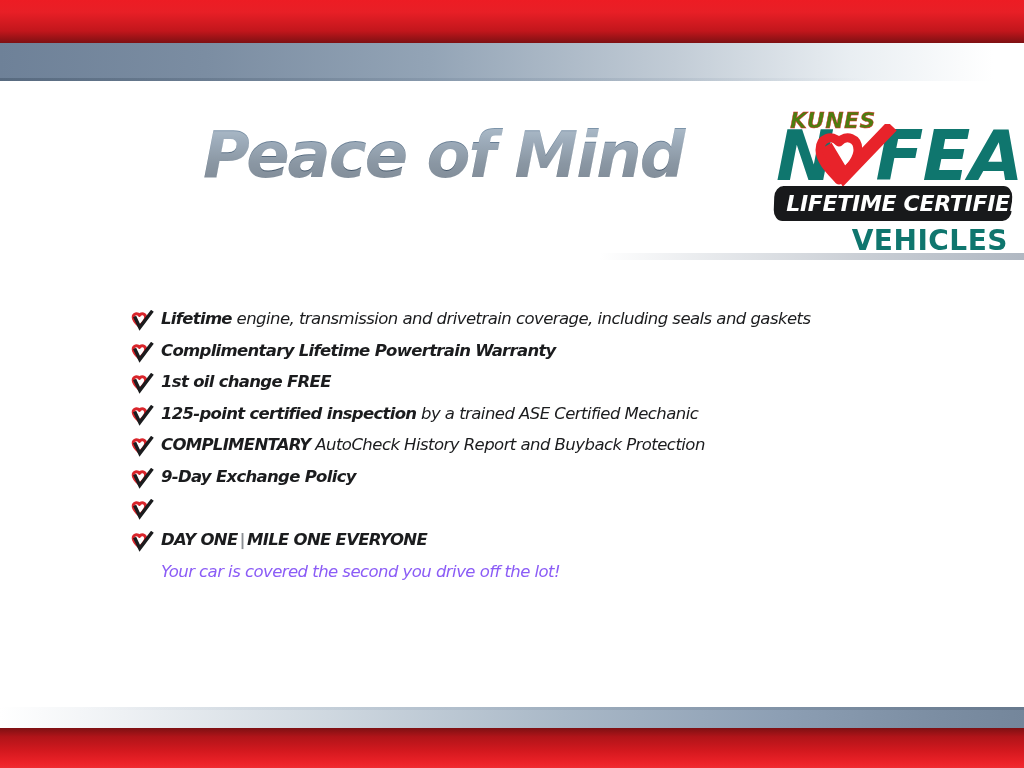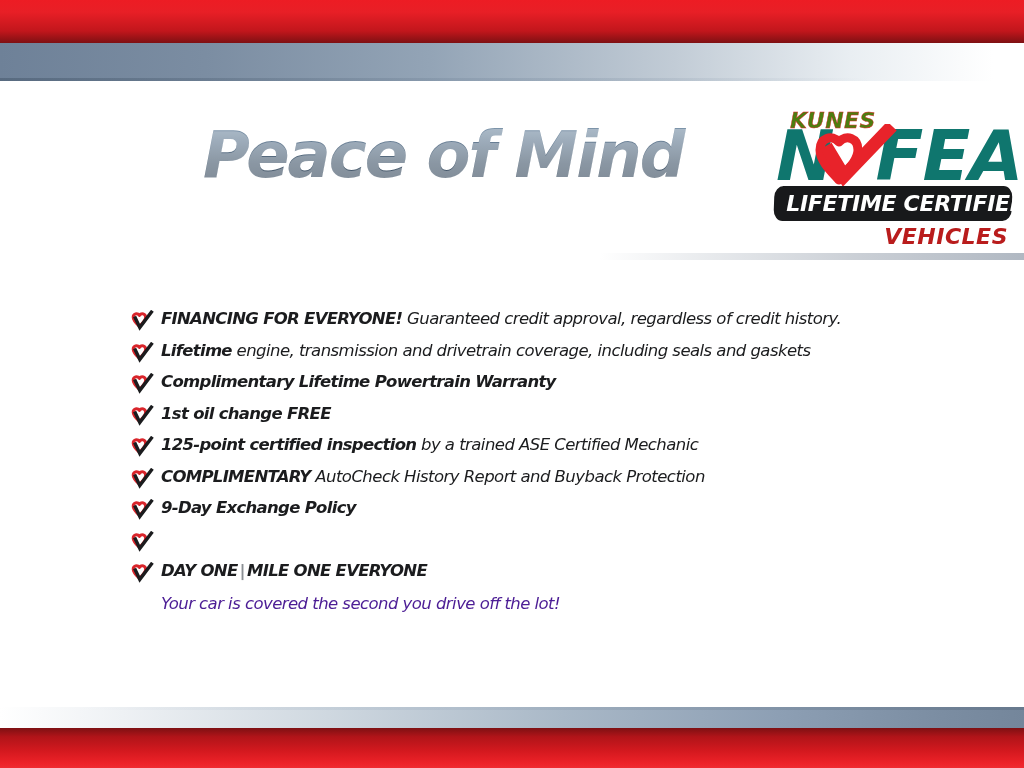--- a/index.html
+++ b/index.html
@@ -175,24 +175,23 @@
     font-size: 22px;
     letter-spacing: -0.3px;
     color: #ffffff;
     white-space: nowrap;
   }
   .logo-vehicles {
     position: absolute;
     right: 8px; top: 116px;
     font-family: "DejaVu Sans", sans-serif;
     font-weight: bold;
-    font-style: italic;
-    font-size: 22px;
+    font-size: 28px;
     letter-spacing: 0.5px;
-    color: #b91c1c;
+    color: #0f766e;
   }
 
   
   .bullets {
     position: absolute;
     left: 130px;
     top: 308px;
     width: 830px;
   }
   .bullet-row {
@@ -224,21 +223,21 @@
     font-weight: bold;
     color: #8b8f94;
     padding: 0 2px;
   }
   .bullet-sub {
     font-family: "DejaVu Sans", sans-serif;
     font-style: italic;
     font-size: 16.5px;
     line-height: 21px;
     letter-spacing: -0.55px;
-    color: #4c1d95;
+    color: #8b5cf6;
     margin-left: 31px;
     margin-top: 1px;
     white-space: nowrap;
   }
 </style>
 </head>
 <body>
 
 <div class="page">
 
@@ -258,27 +257,20 @@
       <path d="M6 26 C6 14, 18 10, 25 18 C32 10, 44 14, 44 26 C44 38, 30 50, 25 56 C20 50, 6 38, 6 26 Z" fill="none" stroke="#e8232a" stroke-width="9" stroke-linejoin="round"></path>
       <path d="M12 22 L30 52 L78 2" fill="none" stroke="#e8232a" stroke-width="13" stroke-linecap="butt" stroke-linejoin="miter"></path>
     </svg>
     <div class="logo-banner"></div>
     <div class="logo-banner-text" style="left:20px; top:78px;">LIFETIME CERTIFIED</div>
     <div class="logo-vehicles">VEHICLES</div>
   </div>
 
   <div class="bullets">
 
-    <div class="bullet-row">
-      <svg class="bullet-icon" viewBox="0 0 24 21">
-        <path d="M3.2 7.2 C3.2 3.6, 7.4 2.4, 9.4 5.4 C11.4 2.4, 15.6 3.6, 15.6 7.2 C15.6 10.6, 11.6 14.2, 9.4 16.4 C7.2 14.2, 3.2 10.6, 3.2 7.2 Z" fill="none" stroke="#d9252b" stroke-width="3" stroke-linejoin="round"></path>
-        <path d="M4.6 6.4 L9.8 17.4 L22.4 0.8" fill="none" stroke="#1b1c1e" stroke-width="3.4" stroke-linejoin="miter"></path>
-      </svg>
-      <div class="bullet-text"><span class="lead">FINANCING FOR EVERYONE!</span><span> Guaranteed credit approval, regardless of credit history.</span></div>
-    </div>
 
     <div class="bullet-row">
       <svg class="bullet-icon" viewBox="0 0 24 21">
         <path d="M3.2 7.2 C3.2 3.6, 7.4 2.4, 9.4 5.4 C11.4 2.4, 15.6 3.6, 15.6 7.2 C15.6 10.6, 11.6 14.2, 9.4 16.4 C7.2 14.2, 3.2 10.6, 3.2 7.2 Z" fill="none" stroke="#d9252b" stroke-width="3" stroke-linejoin="round"></path>
         <path d="M4.6 6.4 L9.8 17.4 L22.4 0.8" fill="none" stroke="#1b1c1e" stroke-width="3.4" stroke-linejoin="miter"></path>
       </svg>
       <div class="bullet-text"><span class="lead">Lifetime</span><span> engine, transmission and drivetrain coverage, including seals and gaskets</span></div>
     </div>
 
     <div class="bullet-row">

